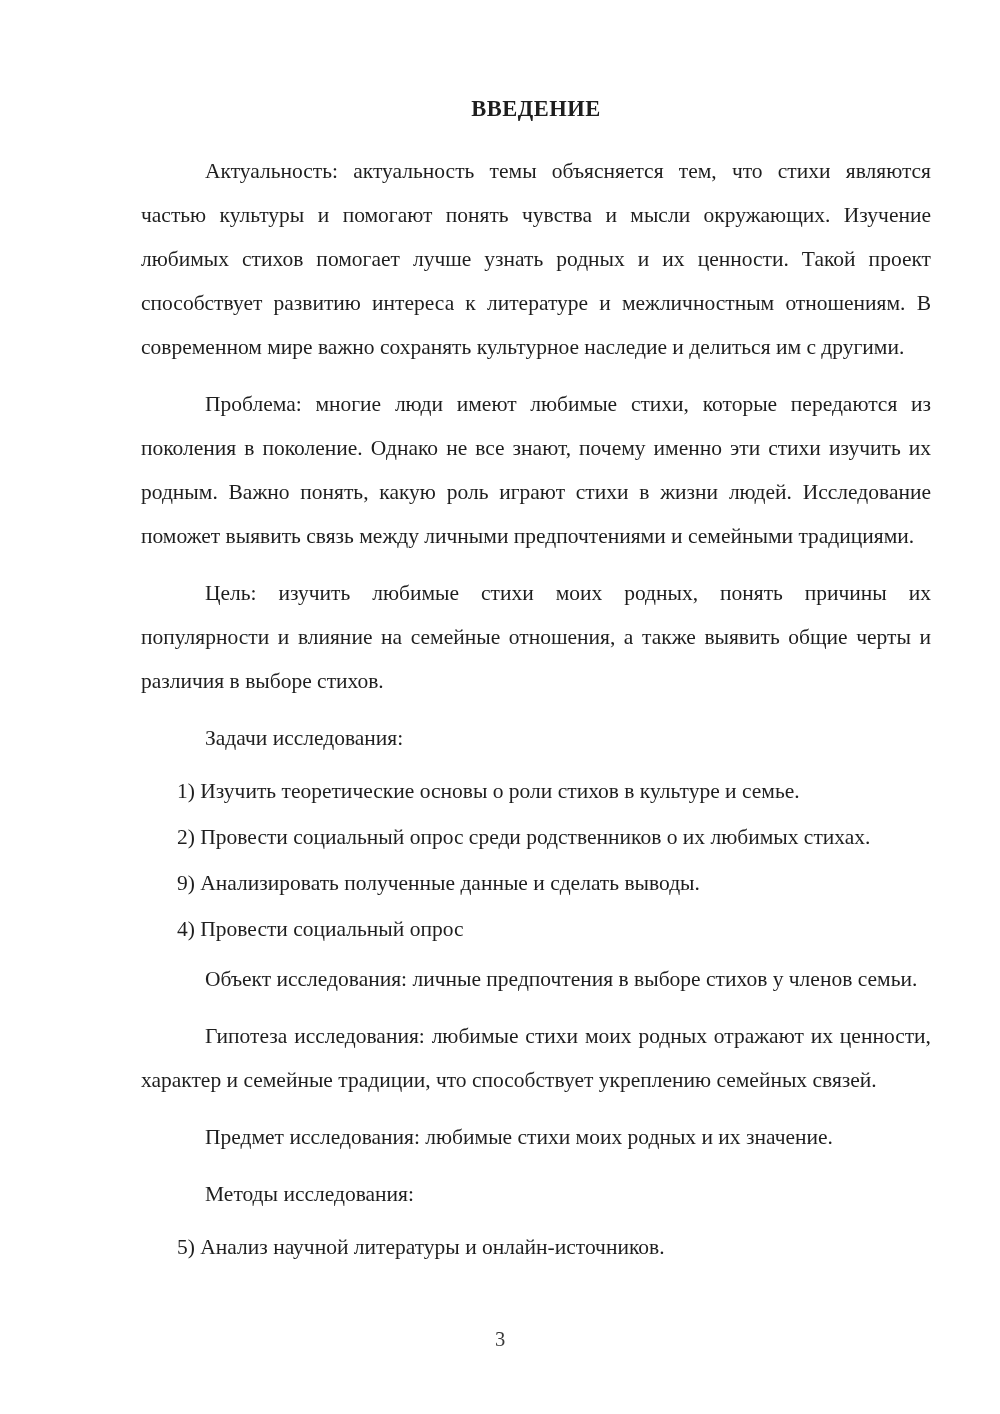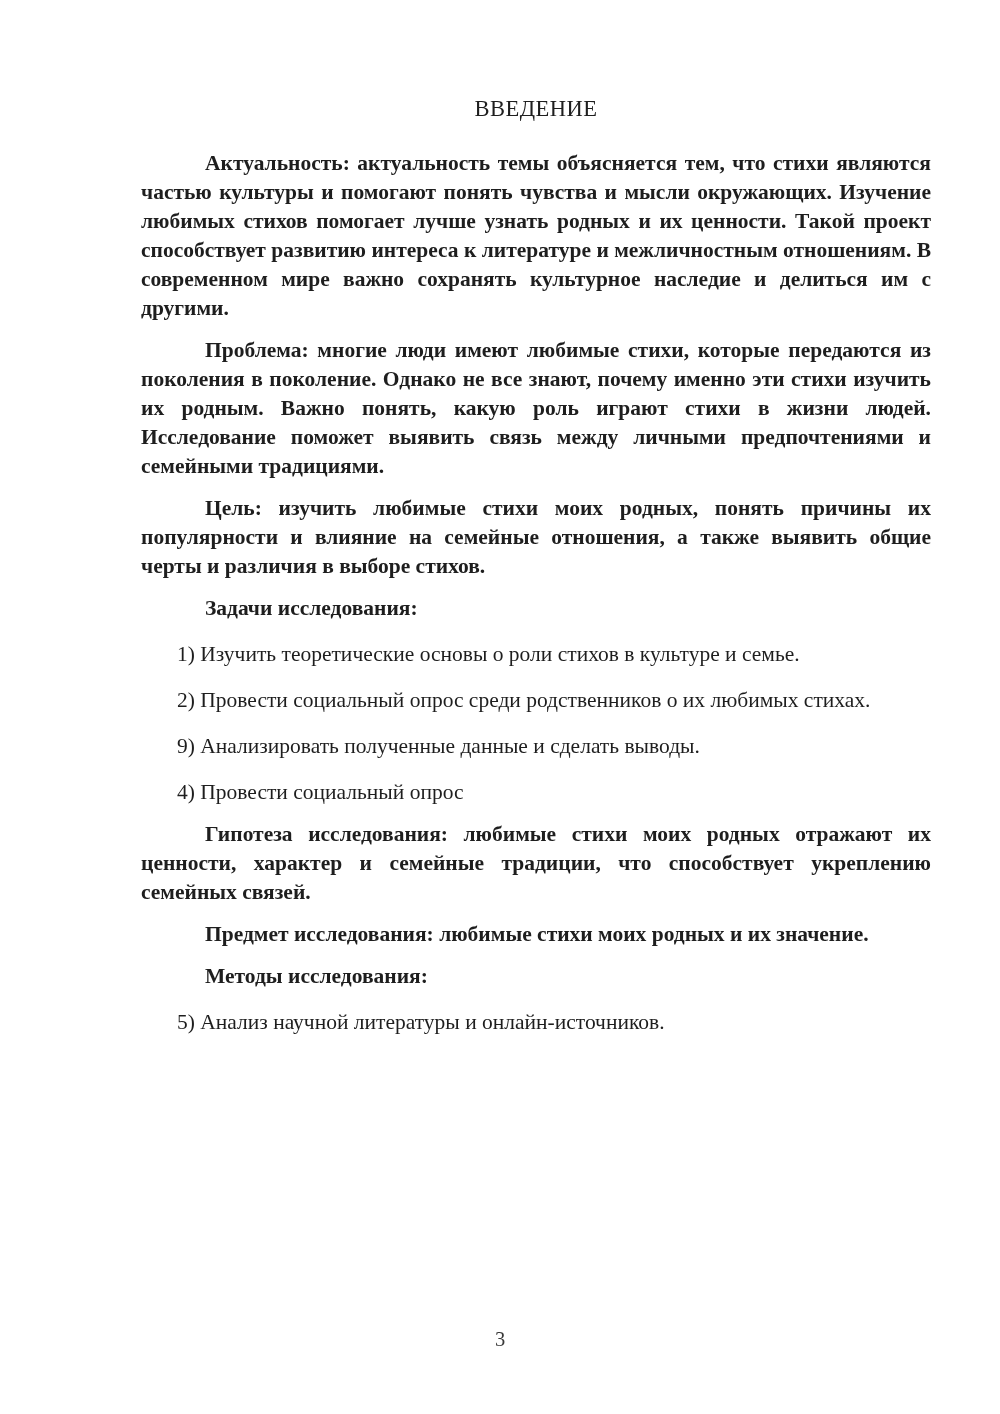--- a/index.html
+++ b/index.html
@@ -19,32 +19,31 @@
     color: #1e1e1e;
   }
   .content {
     position: absolute;
     top: 96px;
     left: 141px;
     width: 790px;
   }
   .doc-title {
     font-size: 22.5px;
-    font-weight: 400;
+    font-weight: 700;
     text-align: center;
     letter-spacing: 0.5px;
     margin: 0 0 27px 0;
   }
   .para {
     font-size: 21.5px;
-    line-height: 29px;
+    line-height: 44px;
     text-align: justify;
     text-indent: 64px;
     margin: 0 0 13px 0;
-    font-weight: bold;
   }
   .list-item {
     font-size: 21.5px;
     line-height: 36px;
     text-align: justify;
     text-indent: 36px;
     margin: 0 0 10px 0;
   }
   .page-num {
     position: absolute;
@@ -74,20 +73,21 @@
 
     <p class="list-item">1) Изучить теоретические основы о роли стихов в культуре и семье.</p>
 
     <p class="list-item">2) Провести социальный опрос среди родственников о их любимых стихах.</p>
 
     <p class="list-item">9) Анализировать полученные данные и сделать выводы.</p>
 
     <p class="list-item">4) Провести социальный опрос</p>
 
 
+    <p class="para">Объект исследования: личные предпочтения в выборе стихов у членов семьи.</p>
 
     <p class="para">Гипотеза исследования: любимые стихи моих родных отражают их ценности, характер и семейные традиции, что способствует укреплению семейных связей.</p>
 
     <p class="para">Предмет исследования: любимые стихи моих родных и их значение.</p>
 
     <p class="para">Методы исследования:</p>
 
     <p class="list-item">5) Анализ научной литературы и онлайн-источников.</p>
 
   </div>

